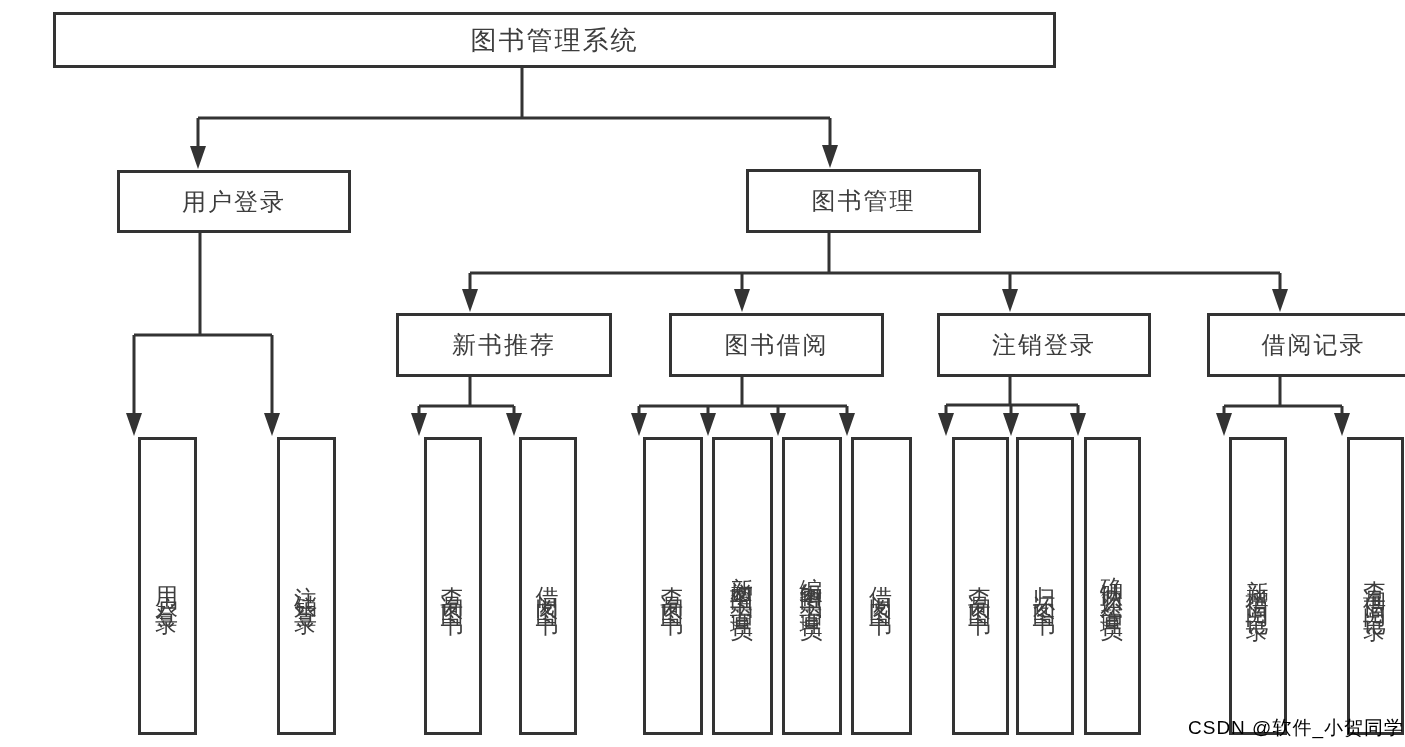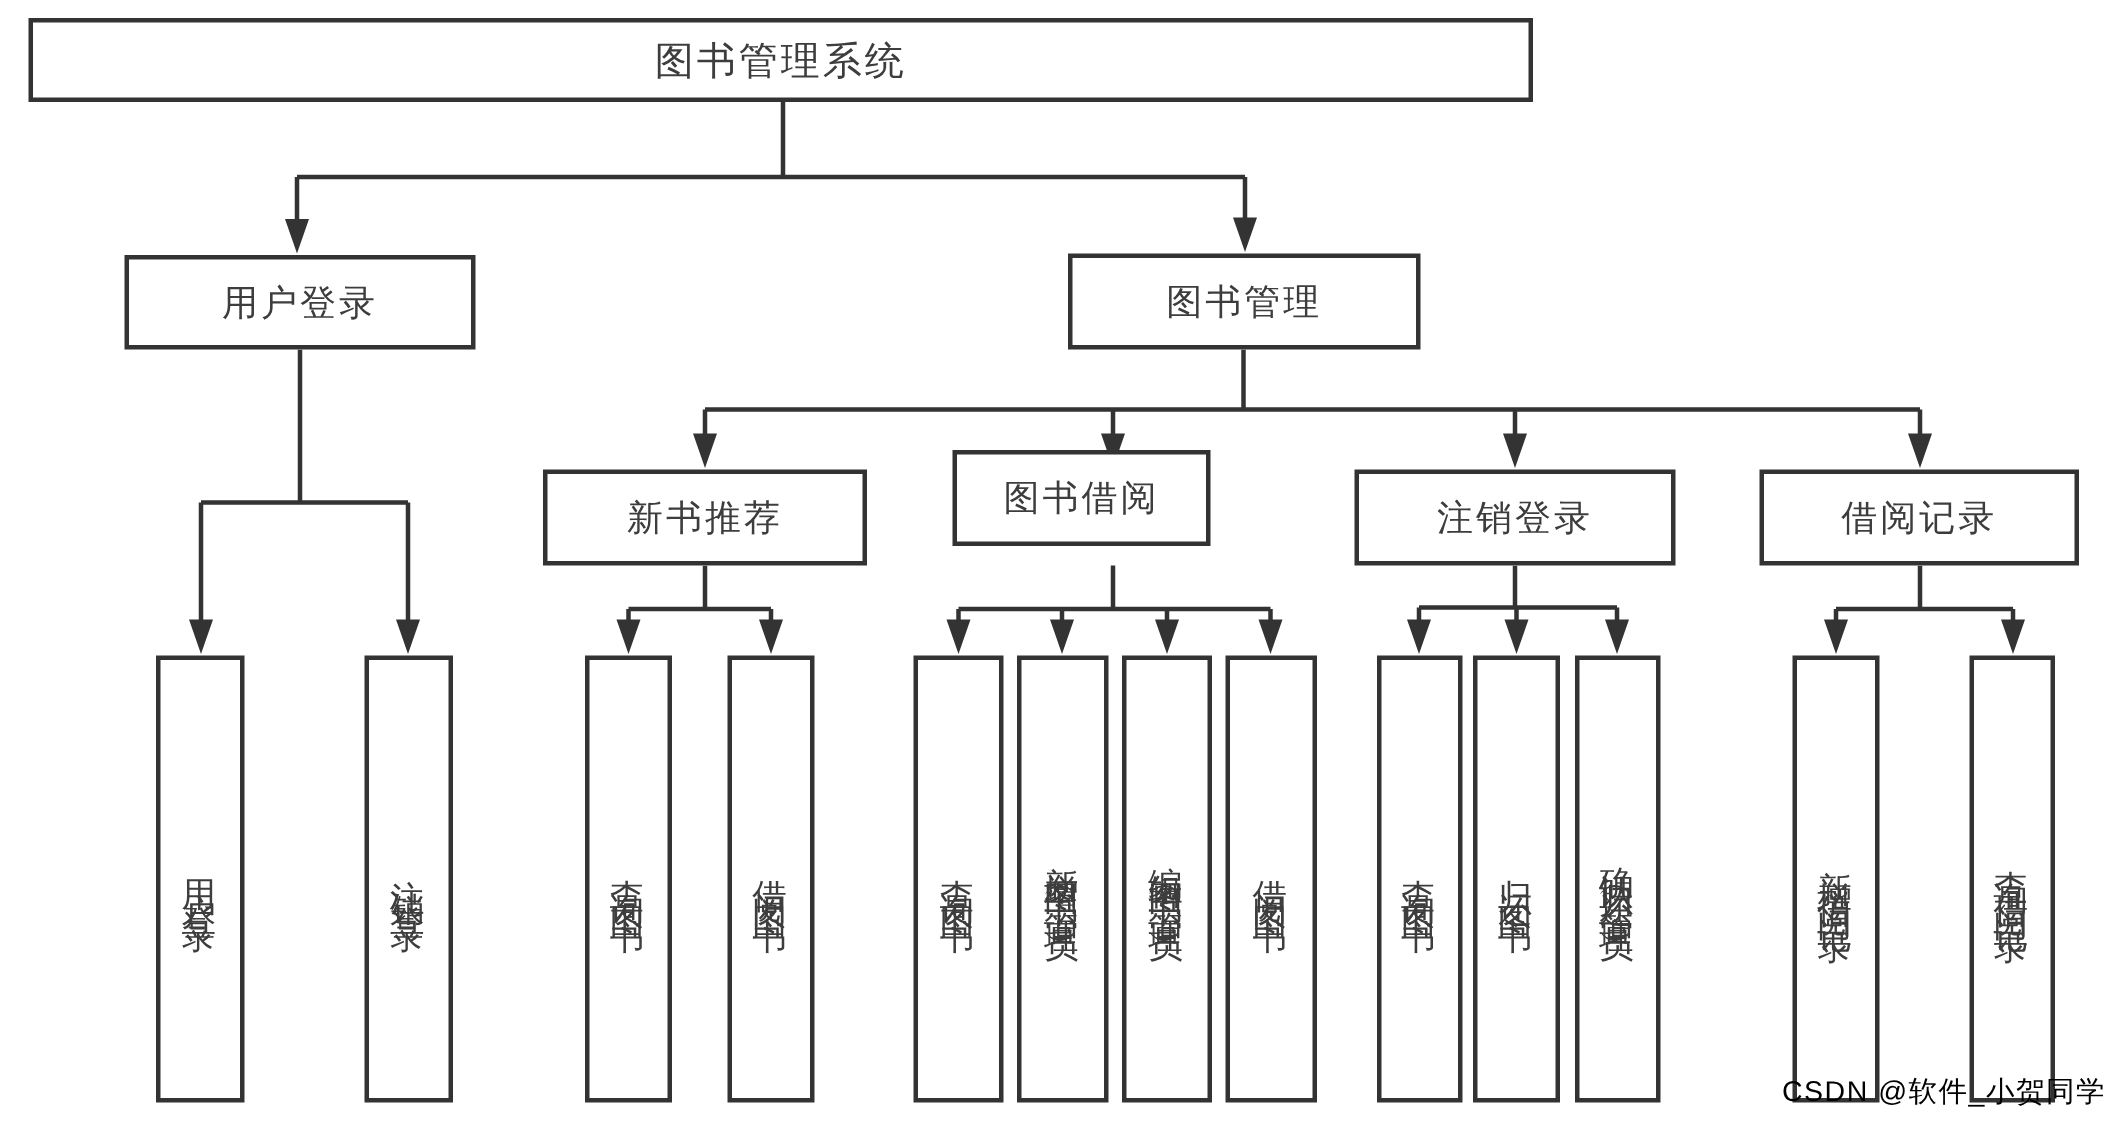--- a/index.html
+++ b/index.html
@@ -14,20 +14,21 @@
   .node{
     position:absolute;
     box-sizing:border-box;
     border:3px solid #333333;
     background:#ffffff;
     display:flex;
     align-items:center;
     justify-content:center;
     color:#3d3d3d;
     z-index:2;
+    margin-left:34px;
   }
   .node .lbl{white-space:nowrap;}
   .root-node .lbl{font-size:26px;letter-spacing:2px;}
   .h-node .lbl{font-size:24px;letter-spacing:2px;}
   .v-node .lbl{
     writing-mode:vertical-rl;
     text-orientation:mixed;
     font-size:23px;
     white-space:nowrap;
   }
@@ -96,21 +97,21 @@
   <div class="node h-node" style="left:83px;top:170px;width:234px;height:63px">
     <span class="lbl">用户登录</span>
   </div>
   <div class="node h-node" style="left:362px;top:313px;width:216px;height:64px">
     <span class="lbl">新书推荐</span>
   </div>
 
   <div class="node h-node" style="left:712px;top:169px;width:235px;height:64px">
     <span class="lbl">图书管理</span>
   </div>
-  <div class="node h-node" style="left:635px;top:300px;width:172px;height:64px">
+  <div class="node h-node" style="left:635px;top:313px;width:215px;height:64px">
     <span class="lbl">图书借阅</span>
   </div>
   <div class="node h-node" style="left:903px;top:313px;width:214px;height:64px">
     <span class="lbl">注销登录</span>
   </div>
   <div class="node h-node" style="left:1173px;top:313px;width:213px;height:64px">
     <span class="lbl">借阅记录</span>
   </div>
 
   <div class="node v-node ls9" style="left:104px;top:437px;width:59px;height:298px">

